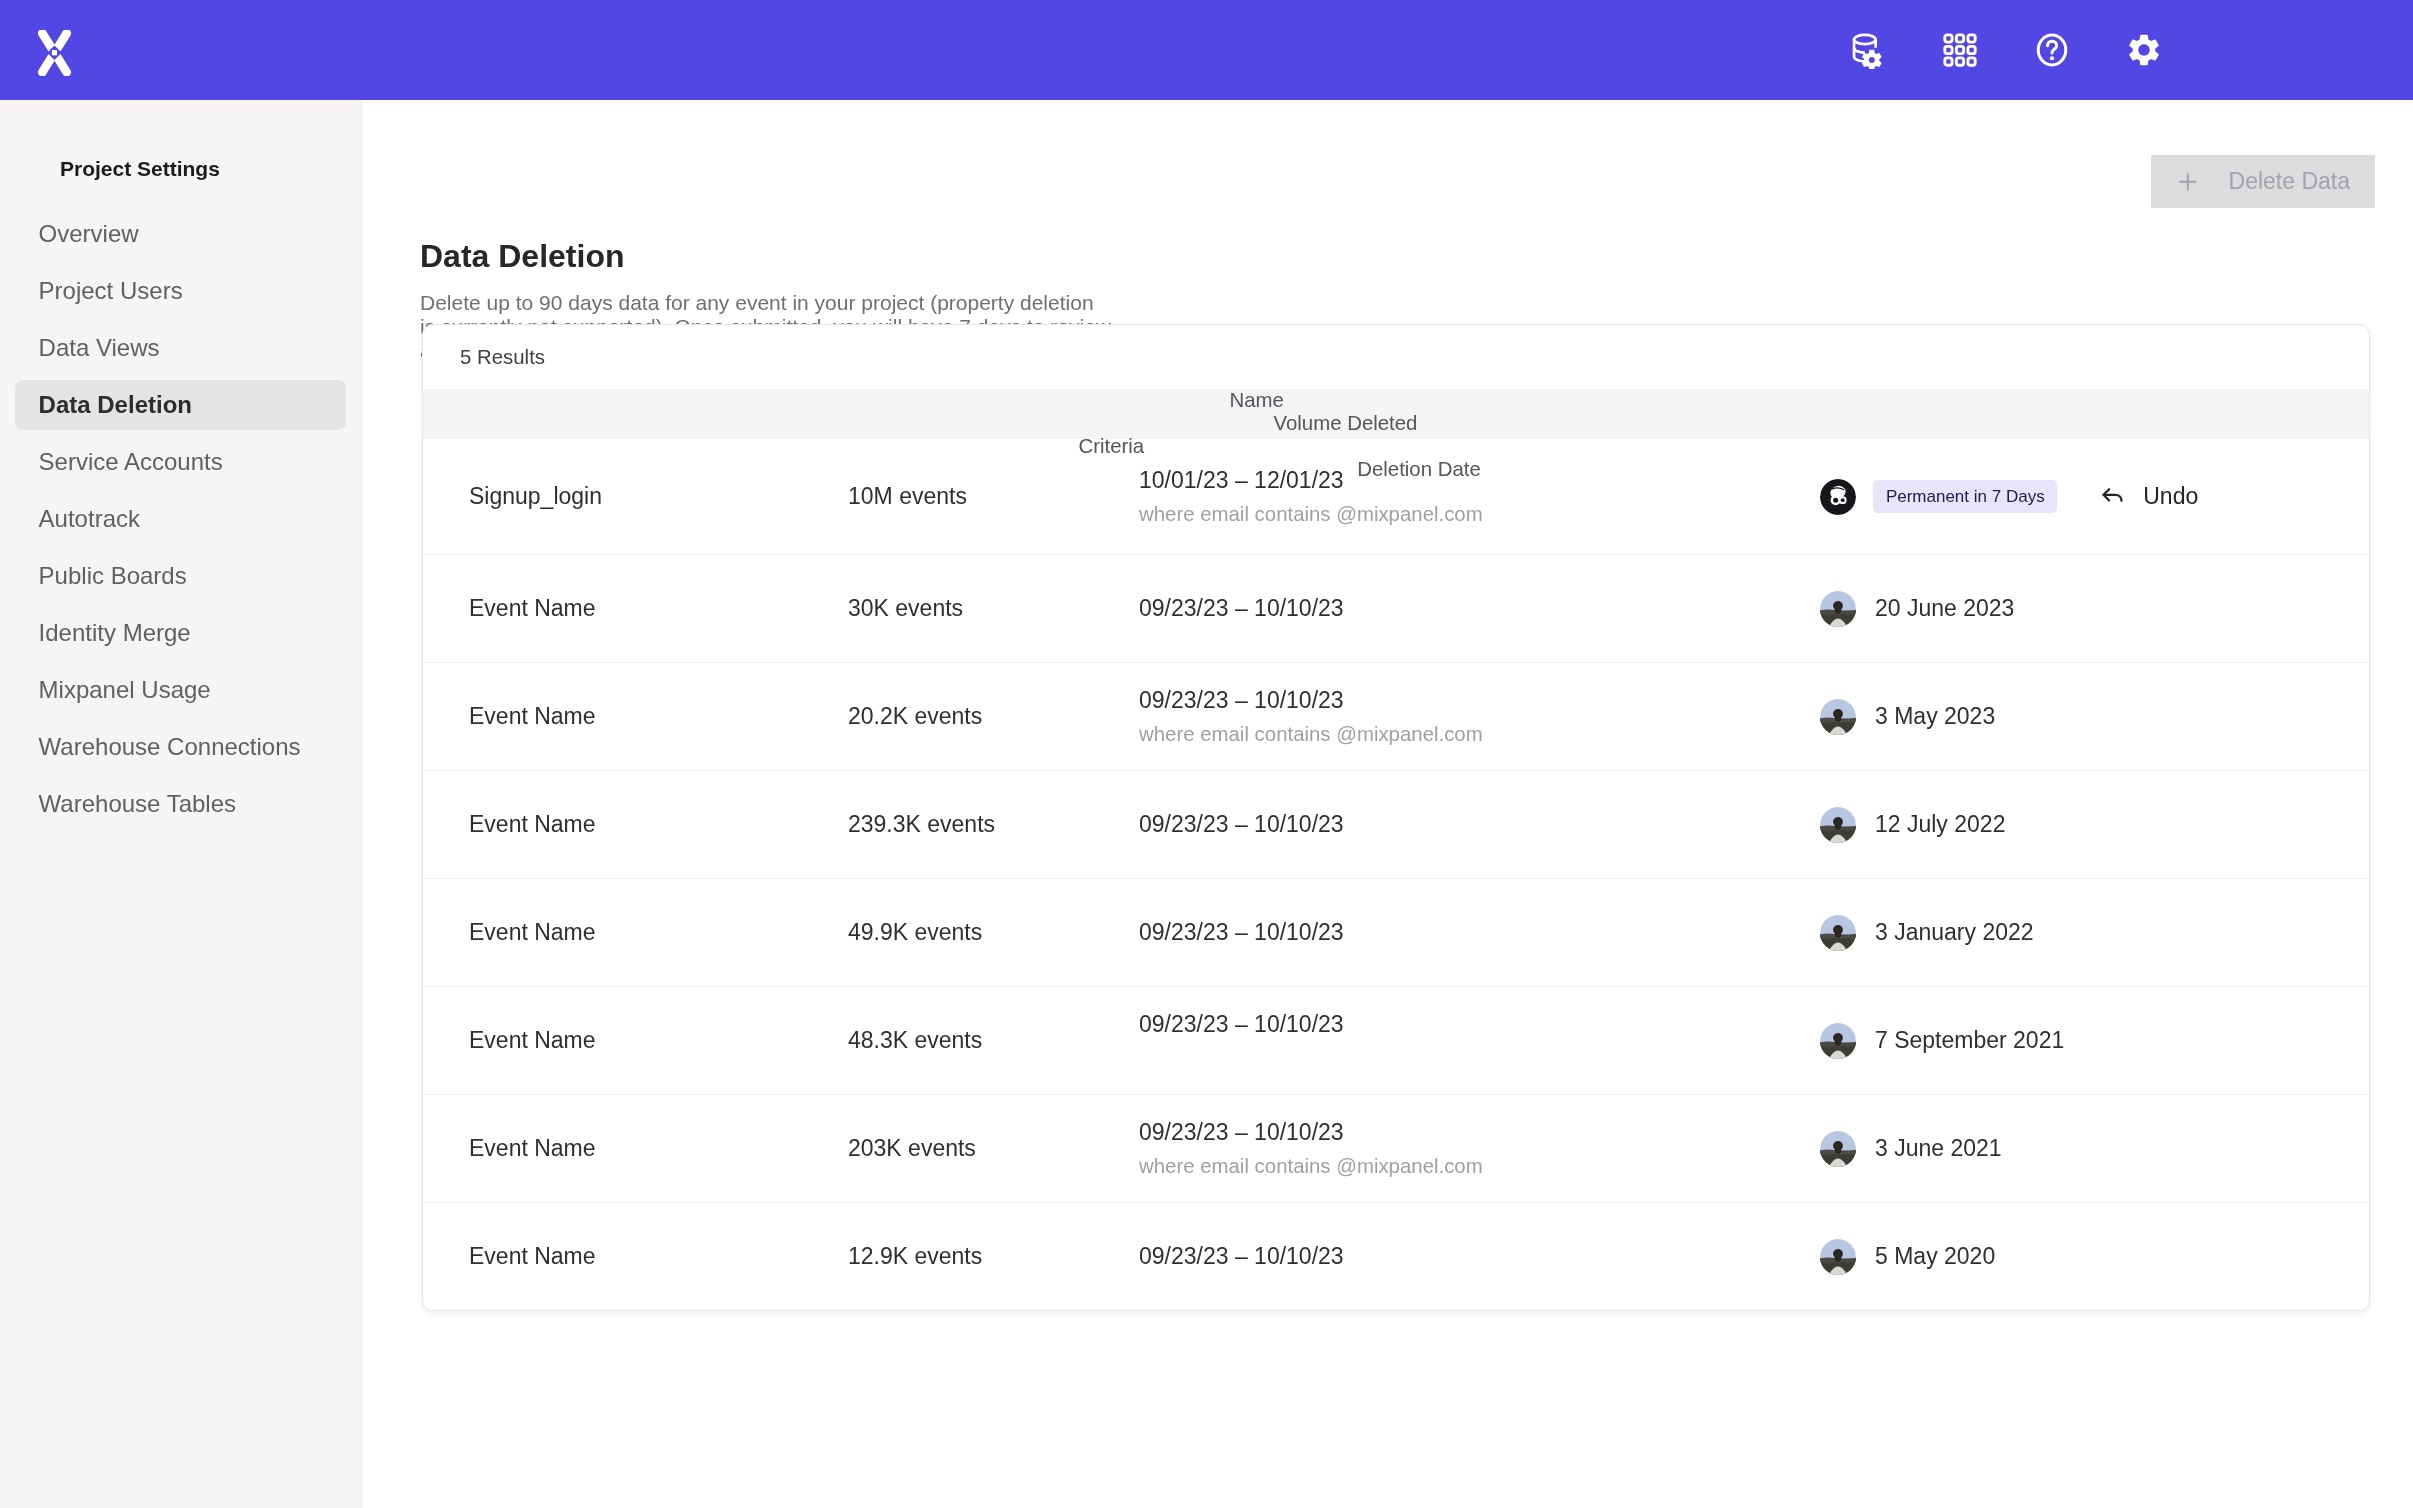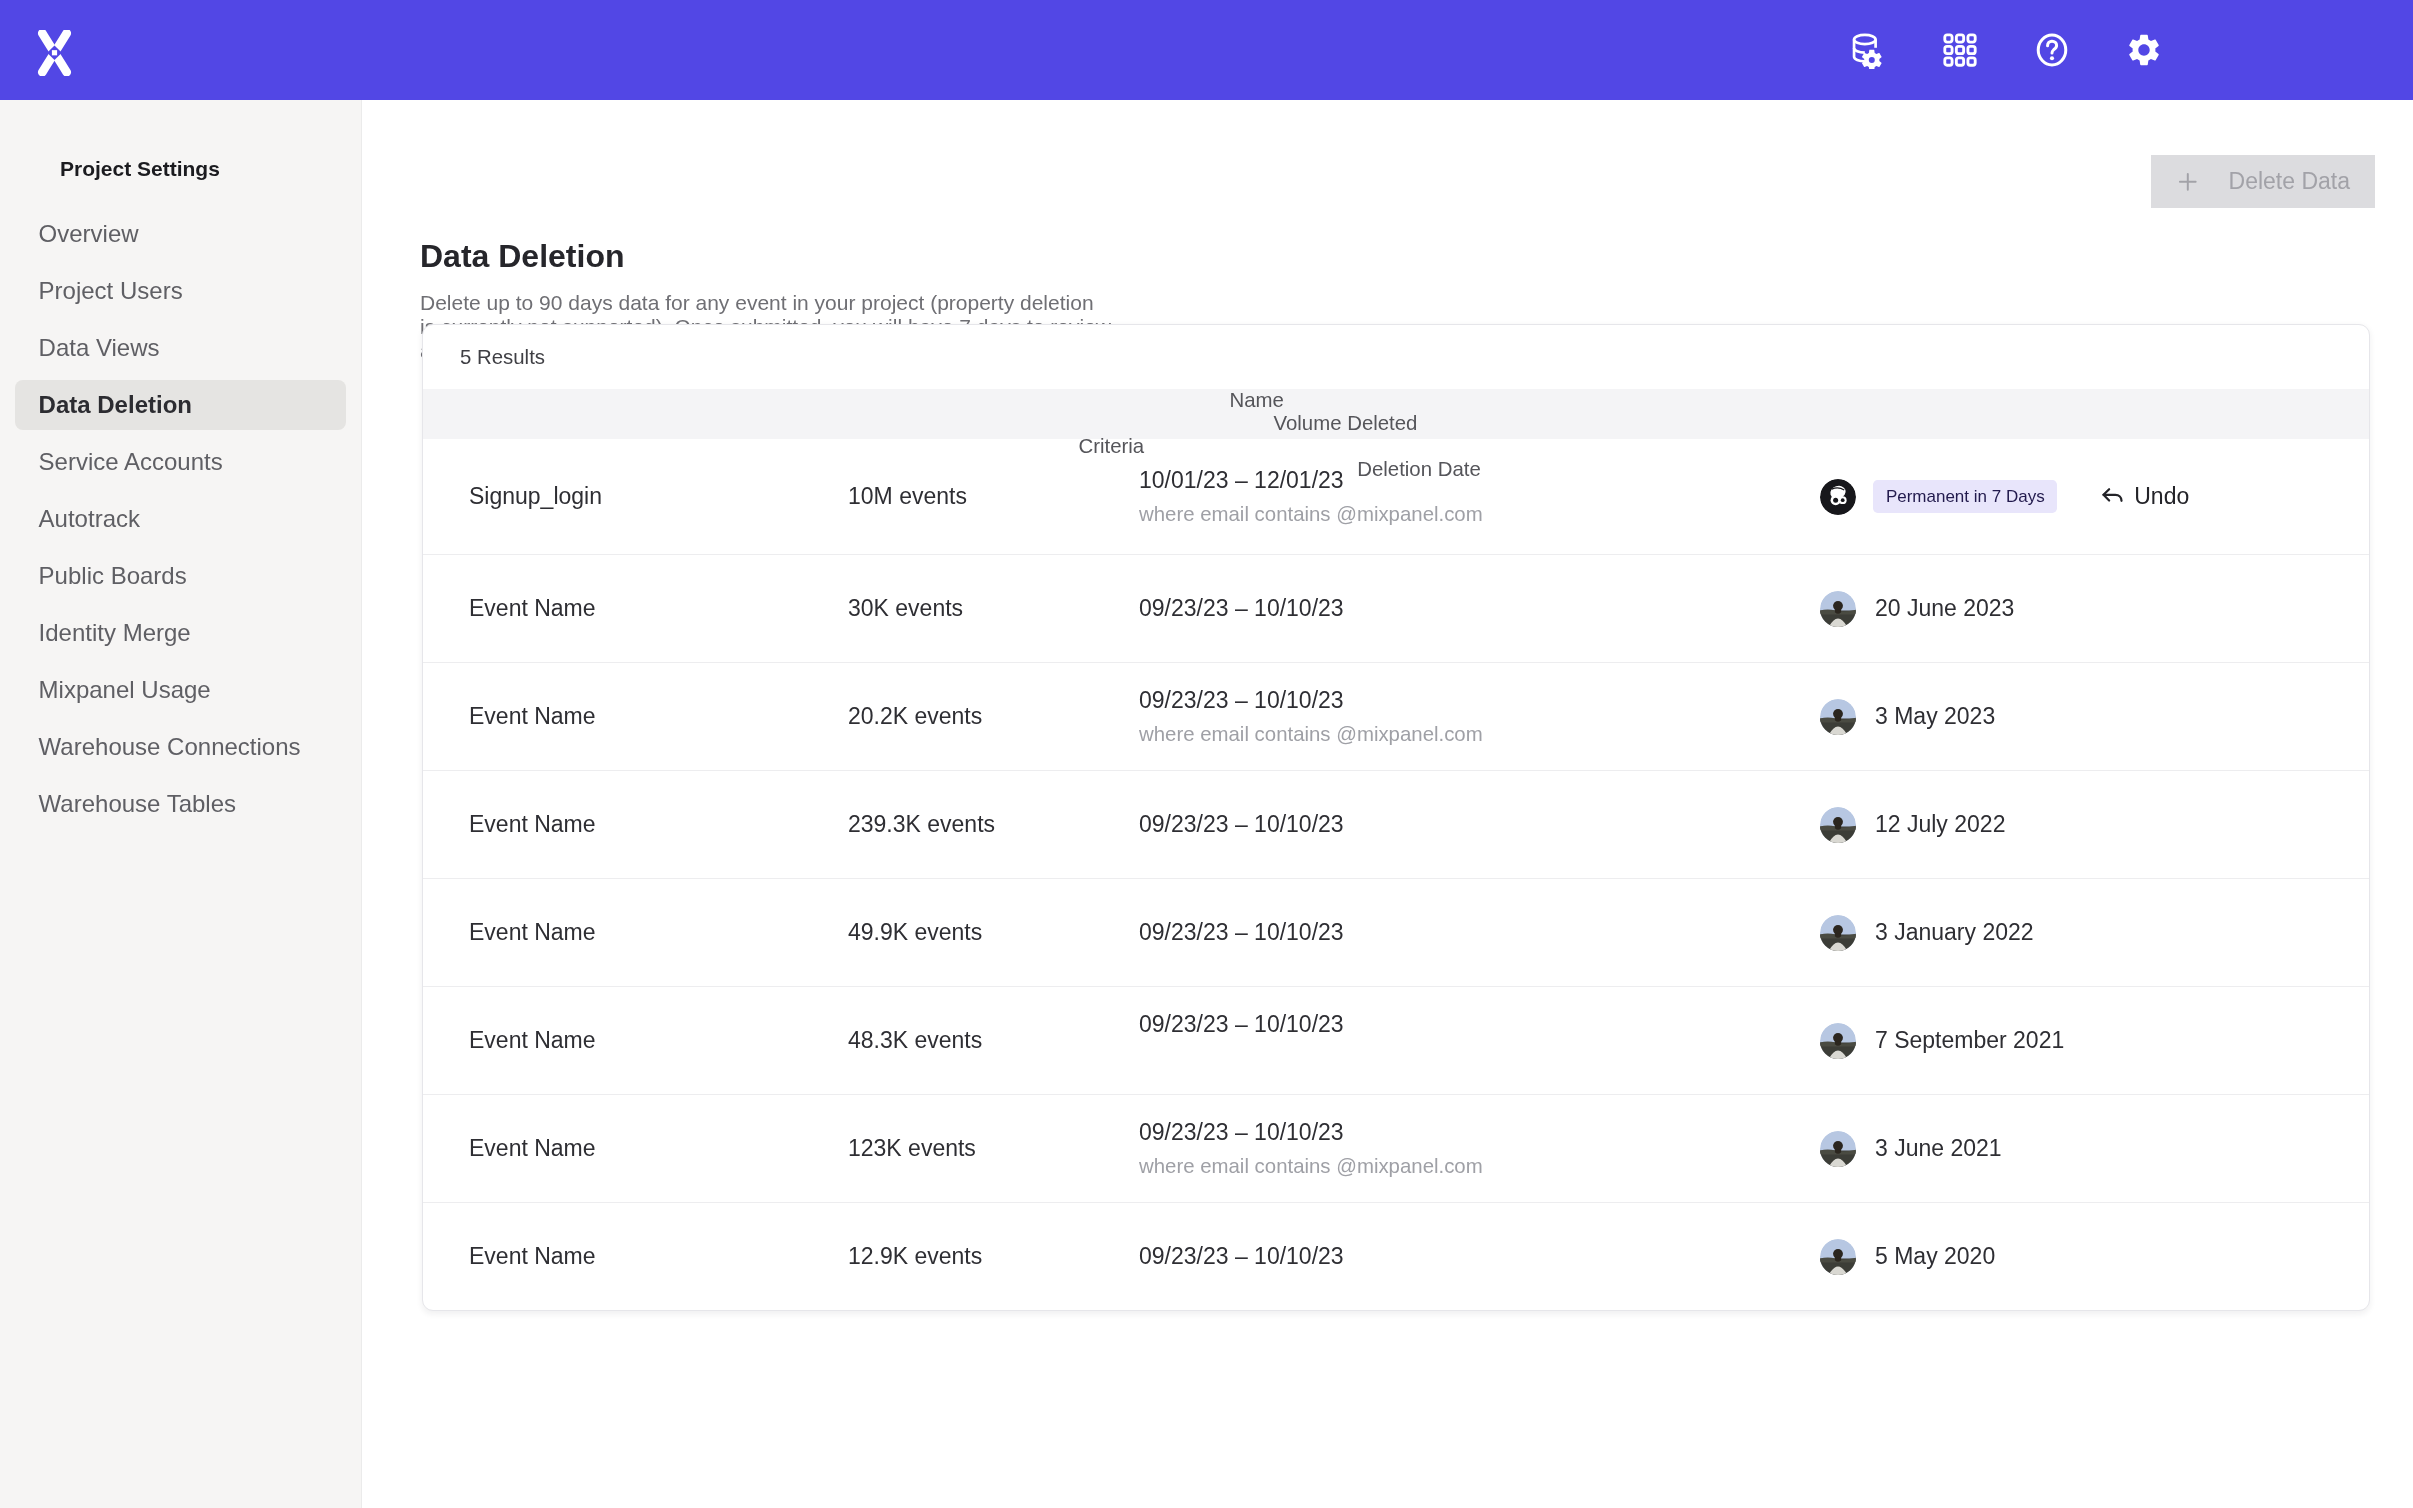--- a/index.html
+++ b/index.html
@@ -88,21 +88,21 @@
   .crit-main { font-size:23px; color:#2e2e33; }
   .crit-sub { font-size:20.4px; color:#9fa0a6; min-height:23.6px; }
   .deletion-cell { display:flex; align-items:center; }
   .avatar { width:36px; height:36px; border-radius:50%; overflow:hidden; flex:0 0 auto; display:block; }
   .avatar svg { width:36px; height:36px; display:block; }
   .badge {
     margin-left:17.3px; background:#e8e5fb; color:#221a4d;
     font-size:17px; padding:6.3px 12.6px; border-radius:4.7px; white-space:nowrap;
   }
   .undo-btn {
-    margin-left:42px; display:flex; align-items:center; gap:8px;
+    margin-left:42px; display:flex; align-items:center; gap:17px;
     background:none; border:none; font-family:inherit; font-size:23px; color:#232328; cursor:pointer;
   }
   .undo-btn svg { width:27px; height:27px; }
   .date-label { margin-left:19px; font-size:23px; color:#2e2e33; white-space:nowrap; }
 </style>
 </head>
 <body>
 
 <header class="topbar">
   <span class="logo">
@@ -372,21 +372,21 @@
           <path d="M19 27 Q23 31 27 27 L27 24 L19 24 Z" fill="#2b261f"></path>
         </svg>
       </span>
 
       <span class="date-label">7 September 2021</span>
     </div>
   </div>
 
   <div class="trow">
     <div class="col-name">Event Name</div>
-    <div class="col-volume">123K events</div>
+    <div class="col-volume">203K events</div>
     <div class="col-criteria criteria-cell">
       <div class="crit-main">09/23/23 – 10/10/23</div>
       <div class="crit-sub">where email contains @mixpanel.com</div>
     </div>
     <div class="col-deletion deletion-cell">
 
       <span class="avatar">
         <svg viewBox="0 0 46 46">
           <circle cx="23" cy="23" r="23" fill="#b7c7e2"></circle>
           <path d="M0 25 H46 V46 H0 Z" fill="#3c3d37"></path>

